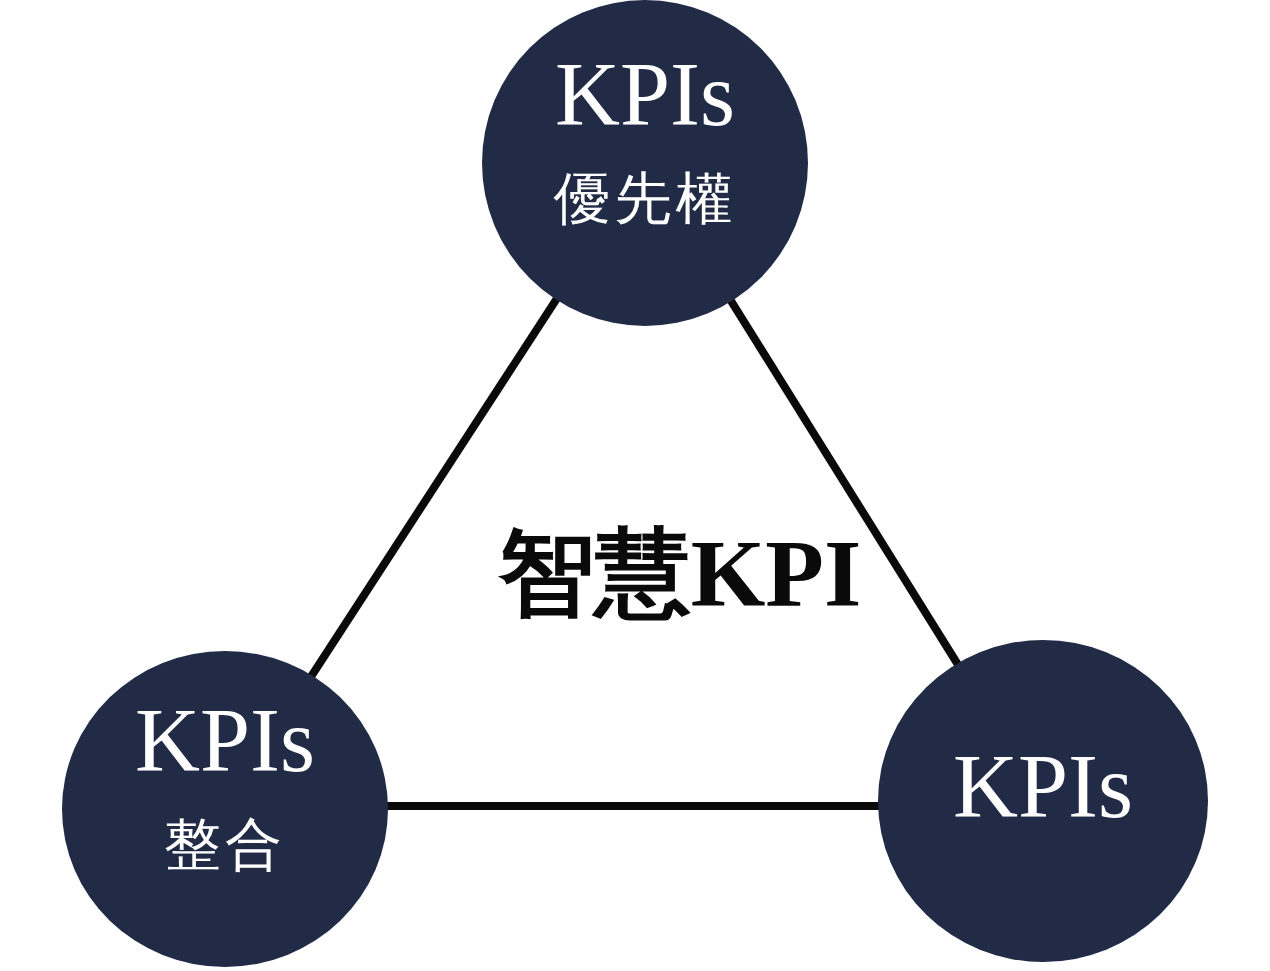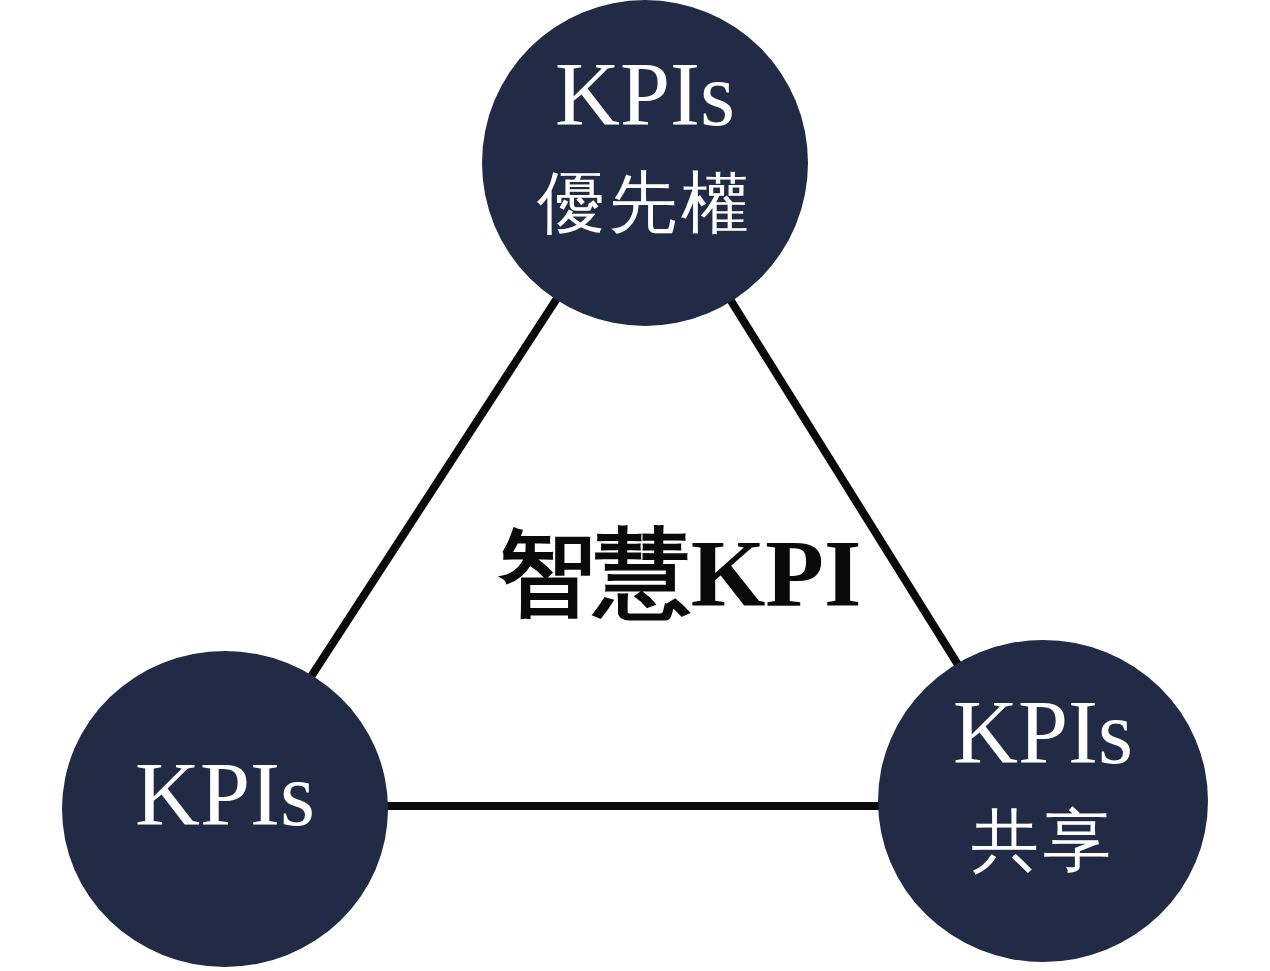--- a/index.html
+++ b/index.html
@@ -53,22 +53,22 @@
     top: -14px;
   }
   .node-line1 {
     font-family: "Liberation Serif", "DejaVu Serif", serif;
     font-size: 90px;
     line-height: 100px;
     font-weight: 400;
     white-space: nowrap;
   }
   .node-line2 {
-    font-family: Liberation Serif, serif;
-    font-size: 68px;
+    font-family: Liberation Mono, monospace;
+    font-size: 57px;
     line-height: 100px;
     letter-spacing: 4px;
     white-space: nowrap;
   }
   .center-label {
     position: absolute;
     left: 646px; top: 575px;
     transform: translate(-50%, -50%);
     font-family: "Liberation Serif", "DejaVu Serif", serif;
     font-size: 96px;
@@ -92,25 +92,25 @@
   <div class="node node-top">
     <div class="node-stack">
       <span class="node-line1">KPIs</span>
       <span class="node-line2">優先權</span>
     </div>
   </div>
 
   <div class="node node-left">
     <div class="node-stack">
       <span class="node-line1">KPIs</span>
+      <span class="node-line2">整合</span>
     </div>
   </div>
 
   <div class="node node-right">
     <div class="node-stack">
       <span class="node-line1">KPIs</span>
-      <span class="node-line2">共享</span>
     </div>
   </div>
 
   <div class="center-label">智慧KPI</div>
 
 </div>
 
 </body></html>

